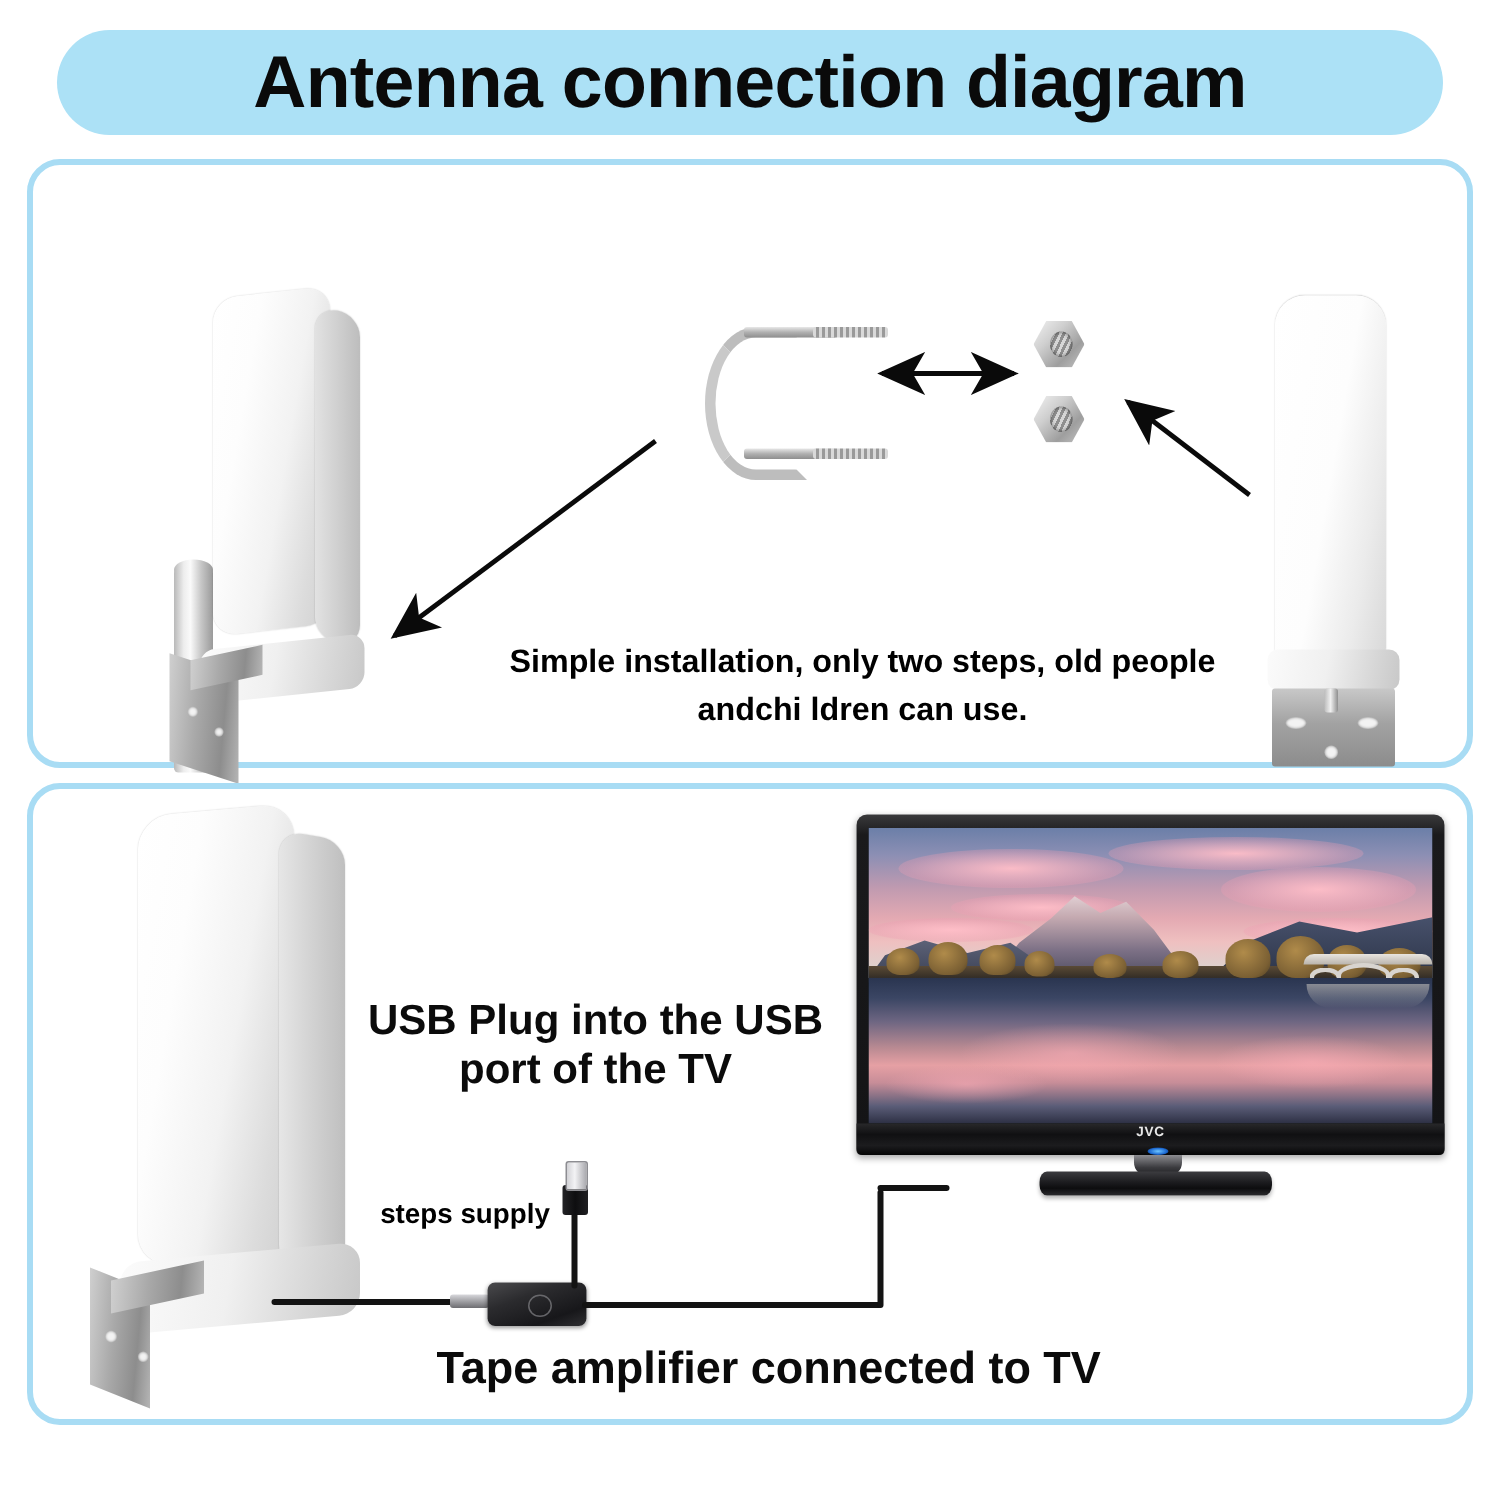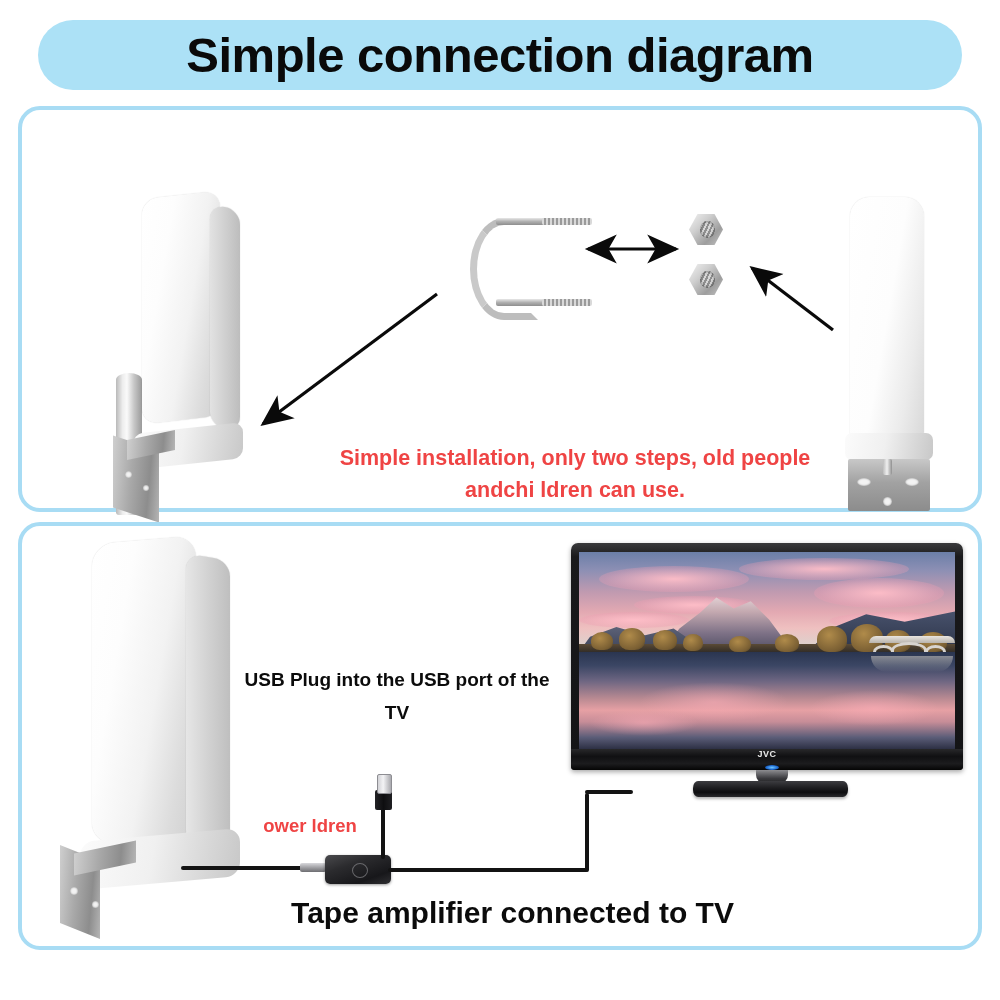--- a/index.html
+++ b/index.html
@@ -32,39 +32,38 @@
     border-radius: 22px;
     background: #ffffff;
     box-sizing: border-box;
   }
   #panel-top    { left: 18px; top: 106px; width: 964px; height: 406px; }
   #panel-bottom { left: 18px; top: 522px; width: 964px; height: 428px; }
 
   
   .abs { position: absolute; }
   .blue-text {
-    color: #ef4444; font-weight: bold;
+    color: #000000; font-weight: bold;
     font-family: "Liberation Sans", sans-serif;
-    margin-top: 17px;
   }
   .black-text {
     color: #0b0b0b; font-weight: bold;
     font-family: "Liberation Sans", sans-serif;
   }
 
   
   #caption-simple {
     left: 305px; top: 425px; width: 540px;
     font-size: 21.5px; line-height: 32px; text-align: center;
   }
 
   
   #caption-usb {
     left: 232px; top: 663px; width: 330px;
-    font-size: 19px; line-height: 33px; text-align: center;
+    font-size: 28px; line-height: 33px; text-align: center;
   }
   #caption-power {
     left: 215px; top: 793px; width: 190px;
     font-size: 18.5px; line-height: 32px; text-align: left;
   }
   #caption-tape {
     left: 240px; top: 896px; width: 545px;
     font-size: 30px; text-align: center; white-space: nowrap;
   }
 
@@ -221,21 +220,21 @@
 
   
   svg.arrow-layer { position:absolute; left:0; top:0; width:1000px; height:1000px; pointer-events:none; }
 </style>
 </head>
 <body>
 
 <div id="root">
 
   <div class="title-banner">
-    <div class="title-text">Simple connection diagram</div>
+    <div class="title-text">Antenna connection diagram</div>
   </div>
 
   <div class="panel" id="panel-top"></div>
 
   <div class="ant-wrap" style="left:100px; top:185px; width:190px; height:330px;">
     <div class="pole" style="left:16px; top:194px; width:26px; height:136px;"></div>
     <div class="pole" style="left:16px; top:188px; width:26px; height:14px; border-radius:13px/7px;"></div>
     <div class="ant-body" style="left:42px; top:10px; width:78px; height:225px; transform:skewY(-6deg);"></div>
     <div class="ant-body" style="left:110px; top:22px; width:30px; height:222px; transform:skewY(10deg);
                 background:linear-gradient(90deg,#e2e2e2,#cccccc 60%,#bdbdbd);"></div>
@@ -302,21 +301,21 @@
   <div class="usb-collar" style="left:375px; top:790px;"></div>
   <div class="usb-head" style="left:377px; top:774px;"></div>
 
   <div class="cable" style="left:388px; top:868px; width:200px; height:4px; border-radius:2px;"></div>
   <div class="cable" style="left:585px; top:793px; width:4px; height:79px; border-radius:2px;"></div>
   <div class="cable" style="left:585px; top:790px; width:48px; height:4px; border-radius:2px;"></div>
 
   <div class="abs black-text" id="caption-usb">USB Plug into the USB port of the TV</div>
 
   <div class="abs blue-text" id="caption-power">
-    <div style="text-align:center;">ower ldren</div>
+    <div style="text-align:center;">steps supply</div>
   </div>
 
   <div class="abs black-text" id="caption-tape">Tape amplifier connected to TV</div>
 
   <div id="tv">
     <div class="tv-frame"></div>
     <div class="tv-screen">
       <div class="pic">
         <div class="sky"></div>
         <div class="cloud" style="left:20px;  top:14px; width:150px; height:26px;"></div>

